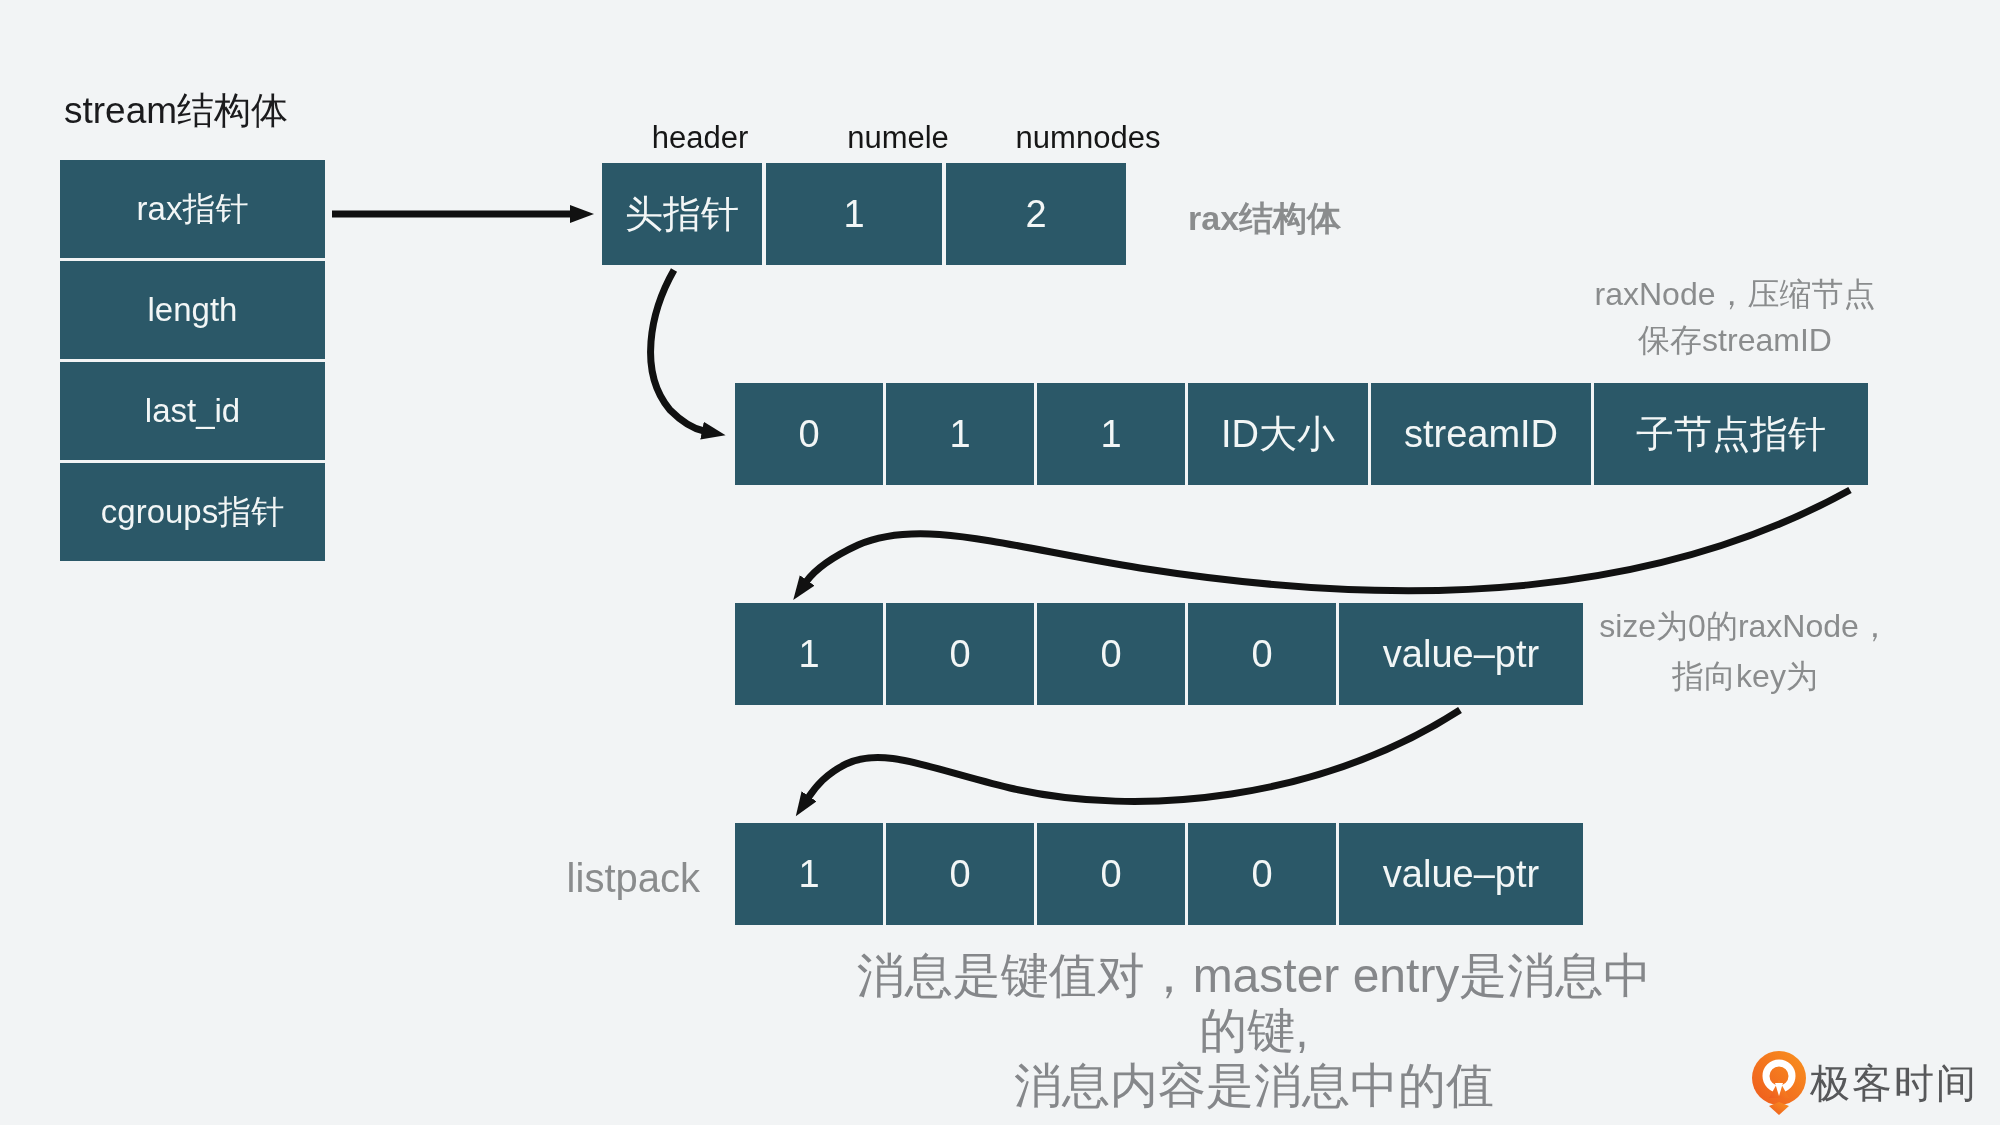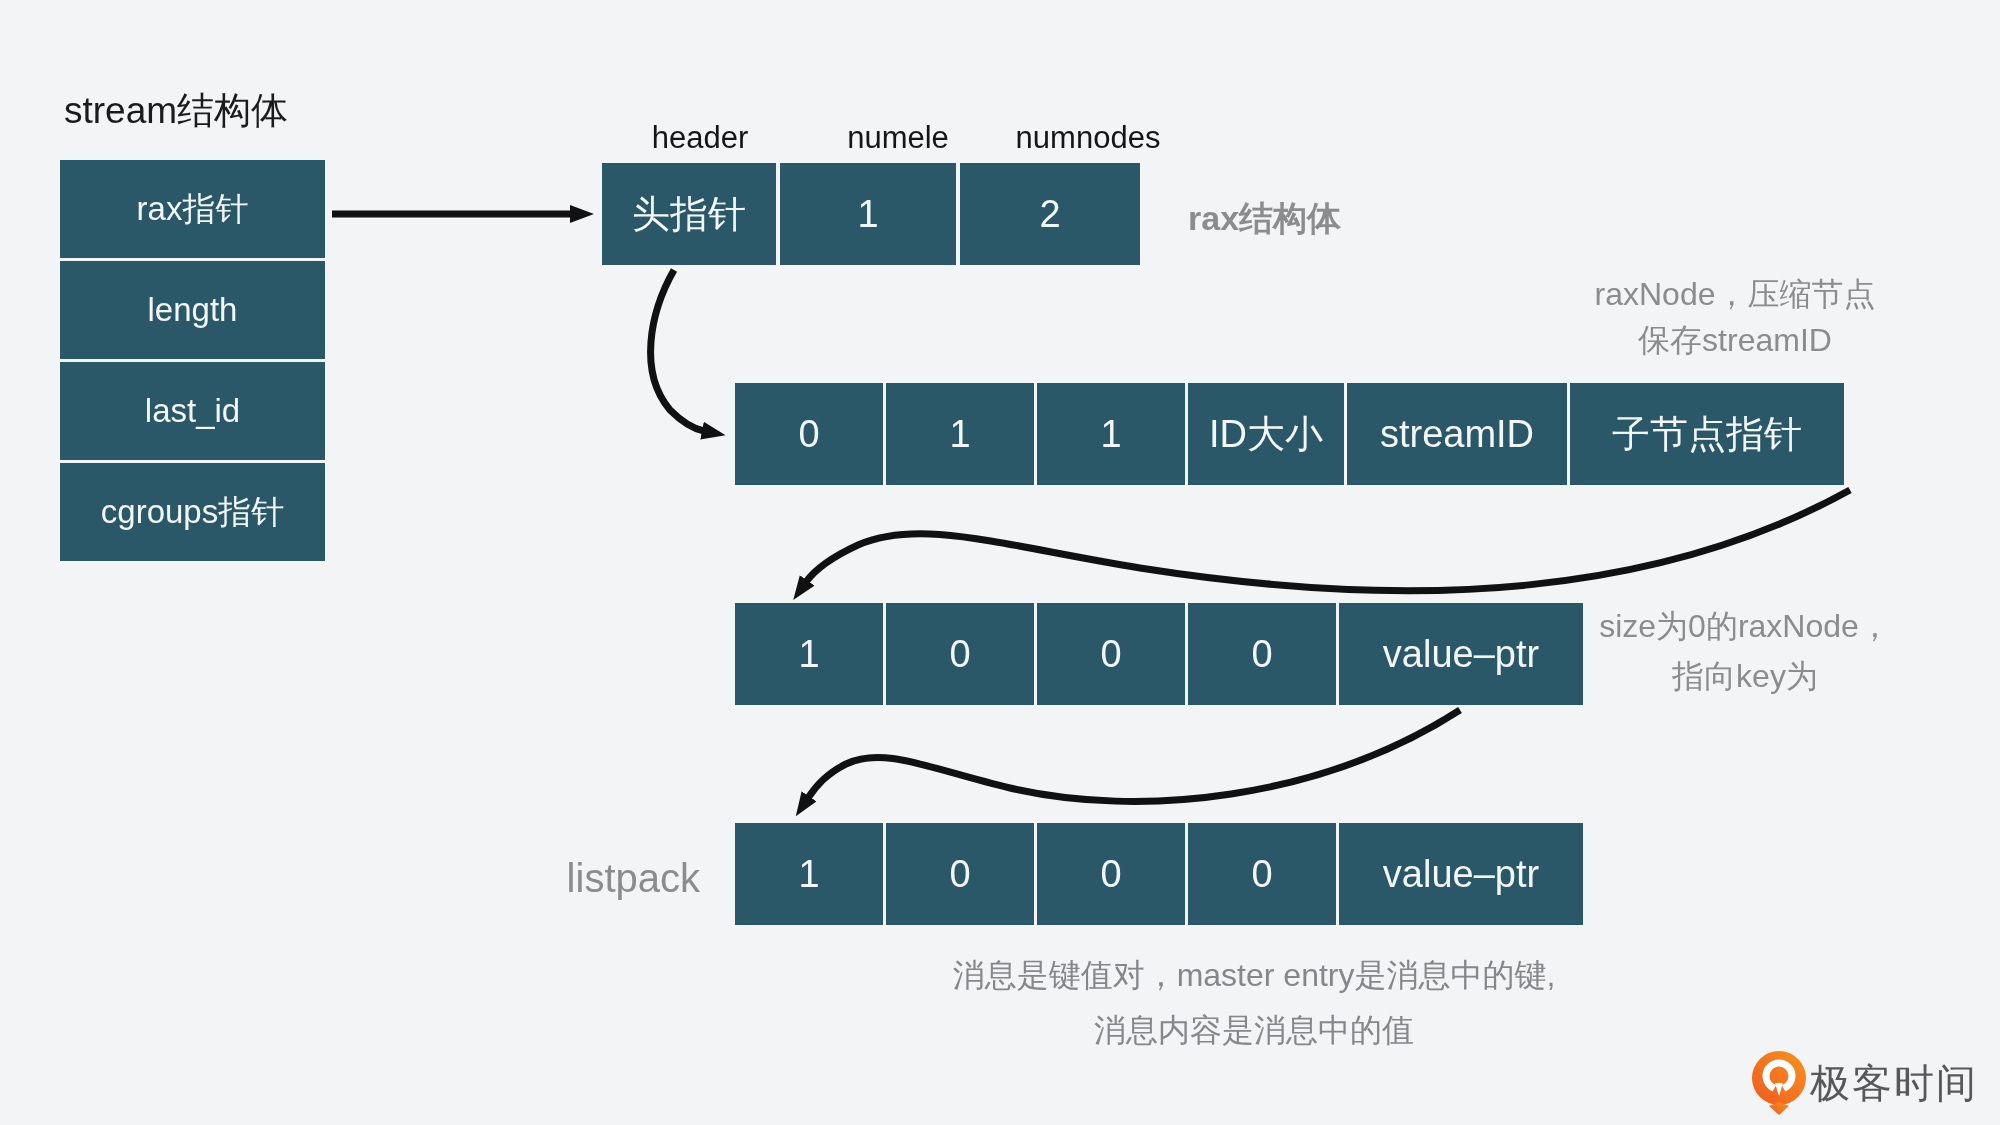--- a/index.html
+++ b/index.html
@@ -45,37 +45,37 @@
     <div class="cell">cgroups指针</div>
   </div>
 
   <div class="labels" style="left:602px;top:118px;">
     <div class="lbl" style="width:196px;">header</div>
     <div class="lbl" style="width:176px;">numele</div>
     <div class="lbl" style="width:180px;">numnodes</div>
   </div>
 
   <div class="row" style="left:602px;top:163px;">
-    <div class="cell" style="width:174px;">头指针</div>
+    <div class="cell" style="width:160px;">头指针</div>
     <div class="cell" style="width:176px;">1</div>
     <div class="cell" style="width:180px;">2</div>
   </div>
   <div class="note" style="left:1188px;top:196px;font-size:34px;font-weight:bold;">rax结构体</div>
 
   <div class="note center" style="left:1520px;top:271px;width:430px;font-size:32px;line-height:46px;">
     <div>raxNode，压缩节点</div>
     <div>保存streamID</div>
   </div>
 
 
   <div class="row" style="left:735px;top:383px;gap:3px;">
     <div class="cell" style="width:148px;">0</div>
     <div class="cell" style="width:148px;">1</div>
     <div class="cell" style="width:148px;">1</div>
-    <div class="cell" style="width:156px;">ID大小</div>
+    <div class="cell" style="width:180px;">ID大小</div>
     <div class="cell" style="width:220px;">streamID</div>
     <div class="cell" style="width:274px;">子节点指针</div>
   </div>
 
   <div class="note center" style="left:1555px;top:586px;width:380px;font-size:32px;line-height:50px;margin-top:15px;">
     <div>size为0的raxNode，</div>
     <div>指向key为</div>
   </div>
 
   <div class="row" style="left:735px;top:603px;gap:3px;">
@@ -89,21 +89,21 @@
   <div class="note" style="left:420px;top:856px;width:280px;font-size:40px;text-align:right;">listpack</div>
 
   <div class="row" style="left:735px;top:823px;gap:3px;">
     <div class="cell" style="width:148px;">1</div>
     <div class="cell" style="width:148px;">0</div>
     <div class="cell" style="width:148px;">0</div>
     <div class="cell" style="width:148px;">0</div>
     <div class="cell" style="width:244px;">value–ptr</div>
   </div>
 
-  <div class="note center" style="left:854px;top:948px;width:800px;font-size:32px;line-height:55px;color:#85878a;text-align:center;">
+  <div class="note center" style="left:854px;top:948px;width:800px;font-size:48px;line-height:55px;color:#85878a;text-align:center;">
     <div>消息是键值对，master entry是消息中的键,</div>
     <div>消息内容是消息中的值</div>
   </div>
 
   <div class="logo">
     <svg width="62" height="66" viewBox="0 0 62 66">
       <defs>
         <linearGradient id="og" x1="0" y1="1" x2="1" y2="0">
           <stop offset="0" stop-color="#ee5a1e"></stop>
           <stop offset="1" stop-color="#f9921f"></stop>

